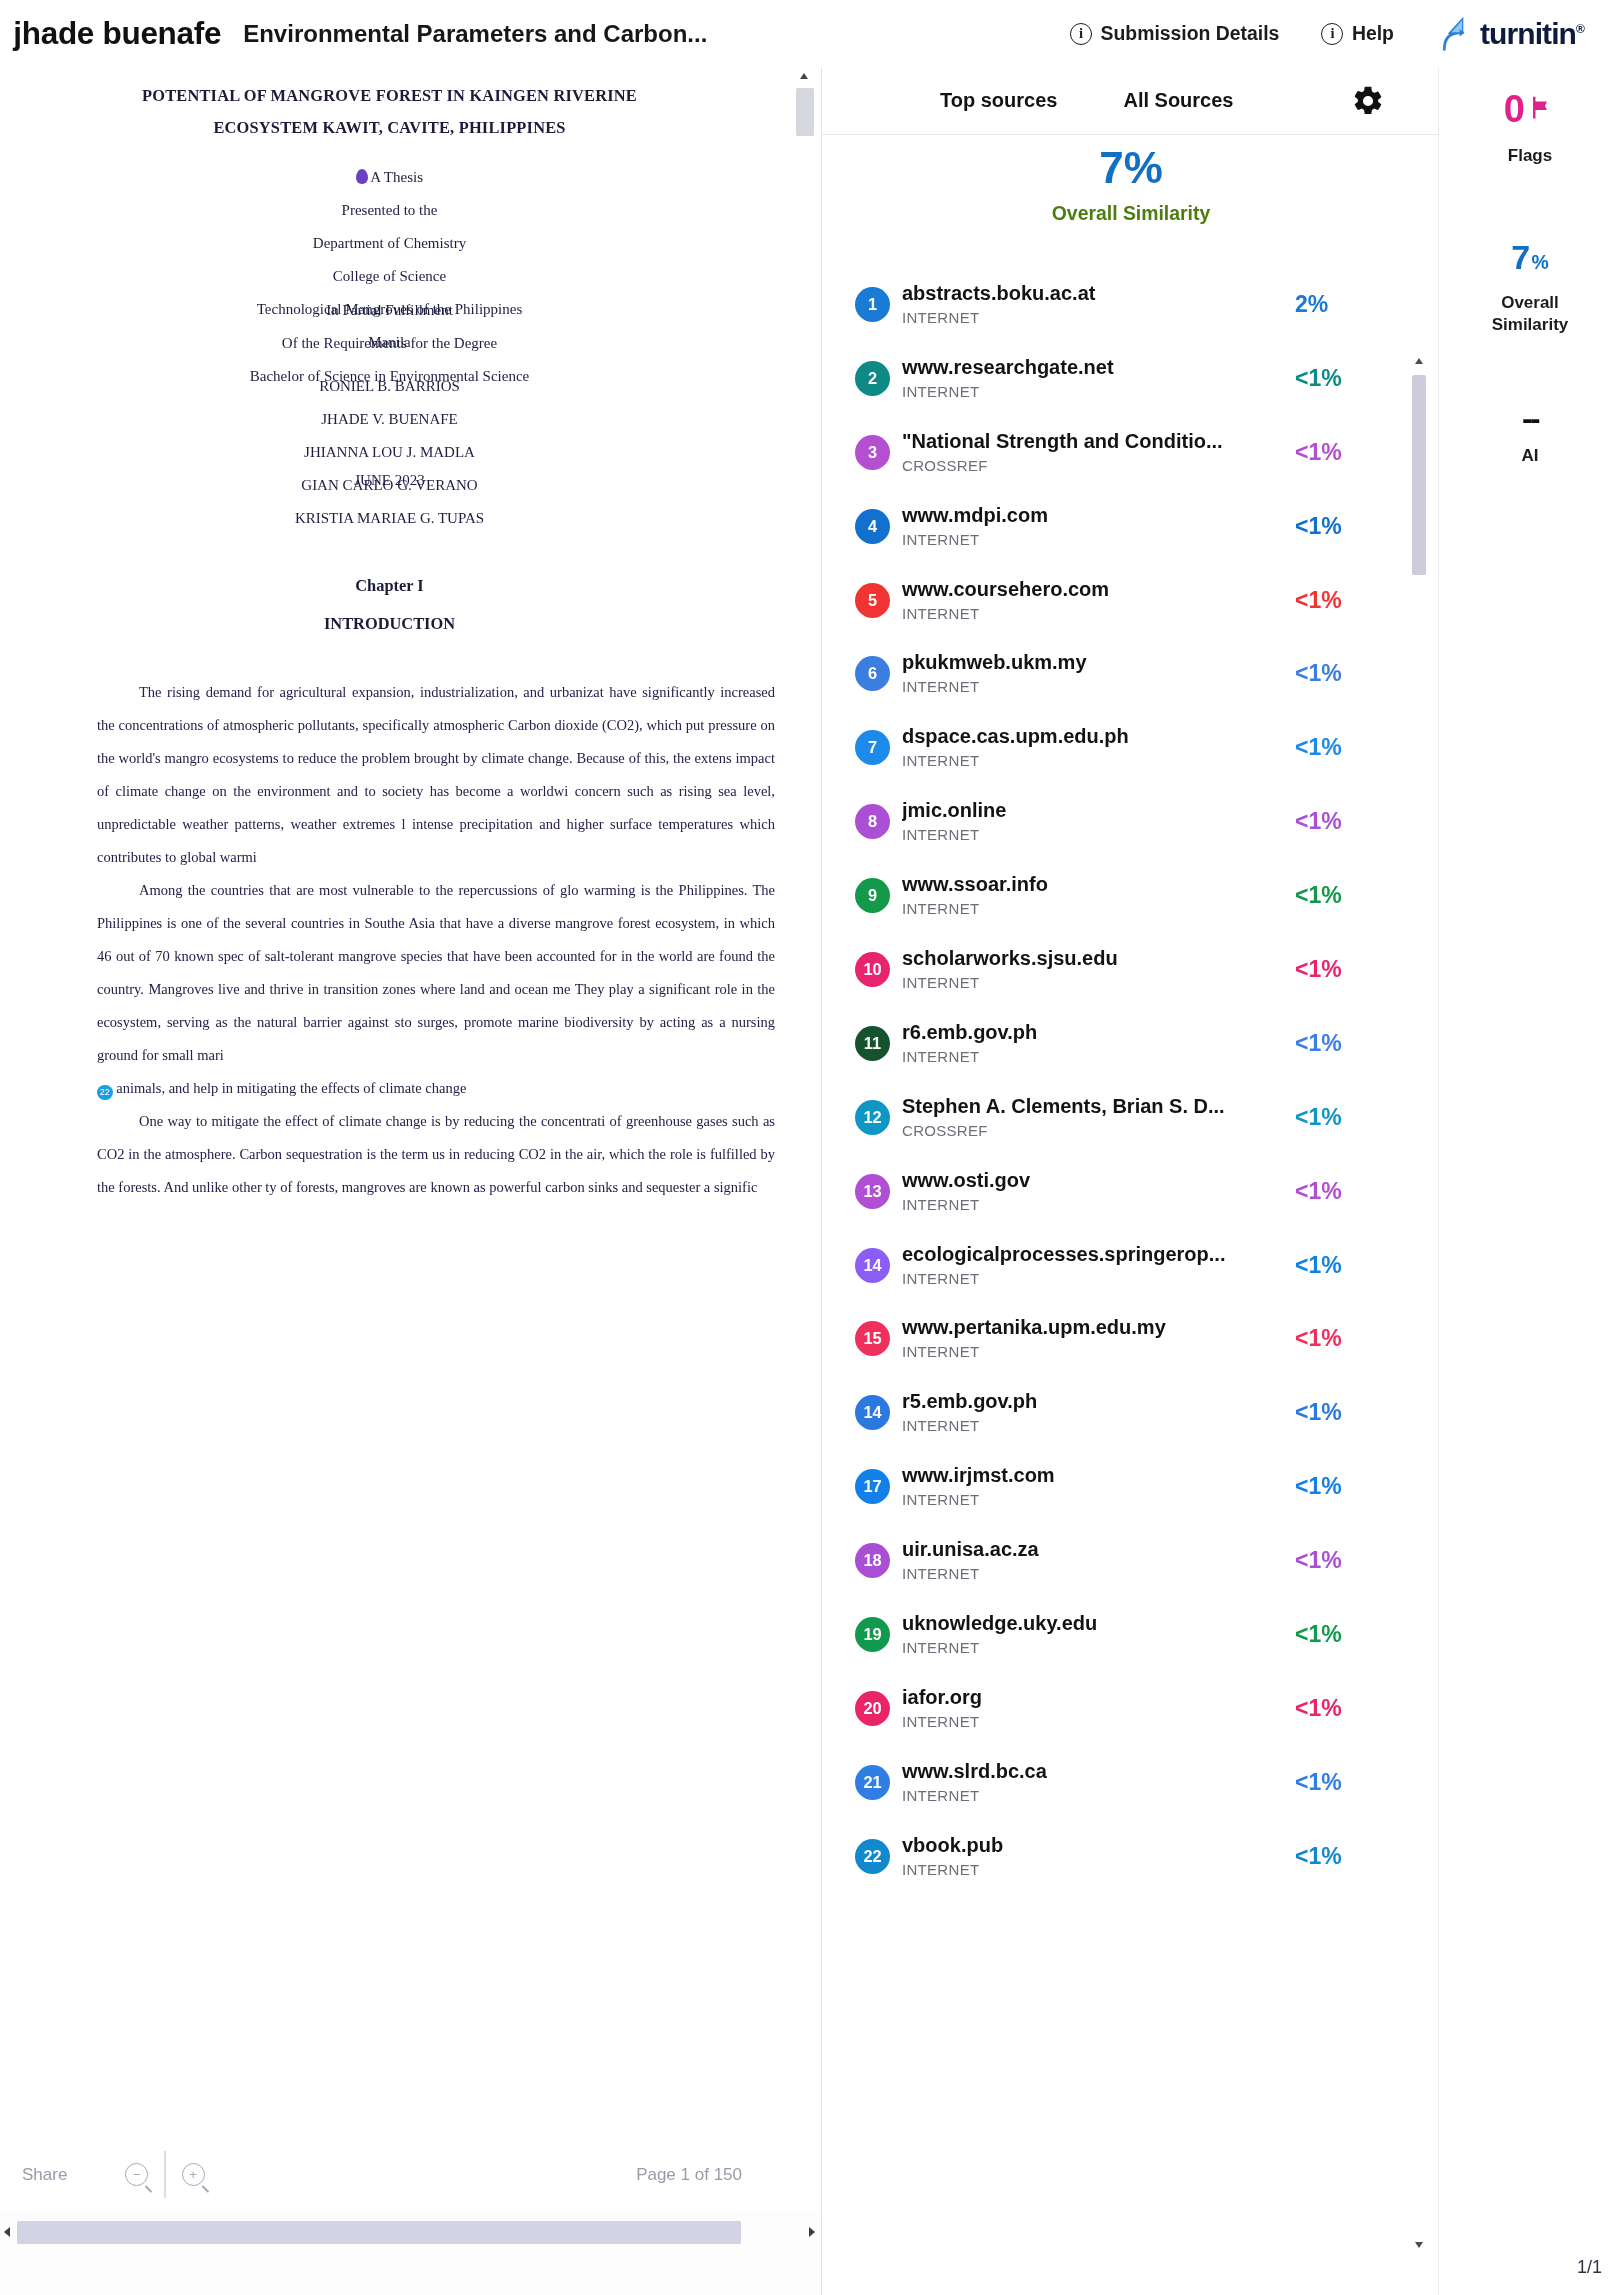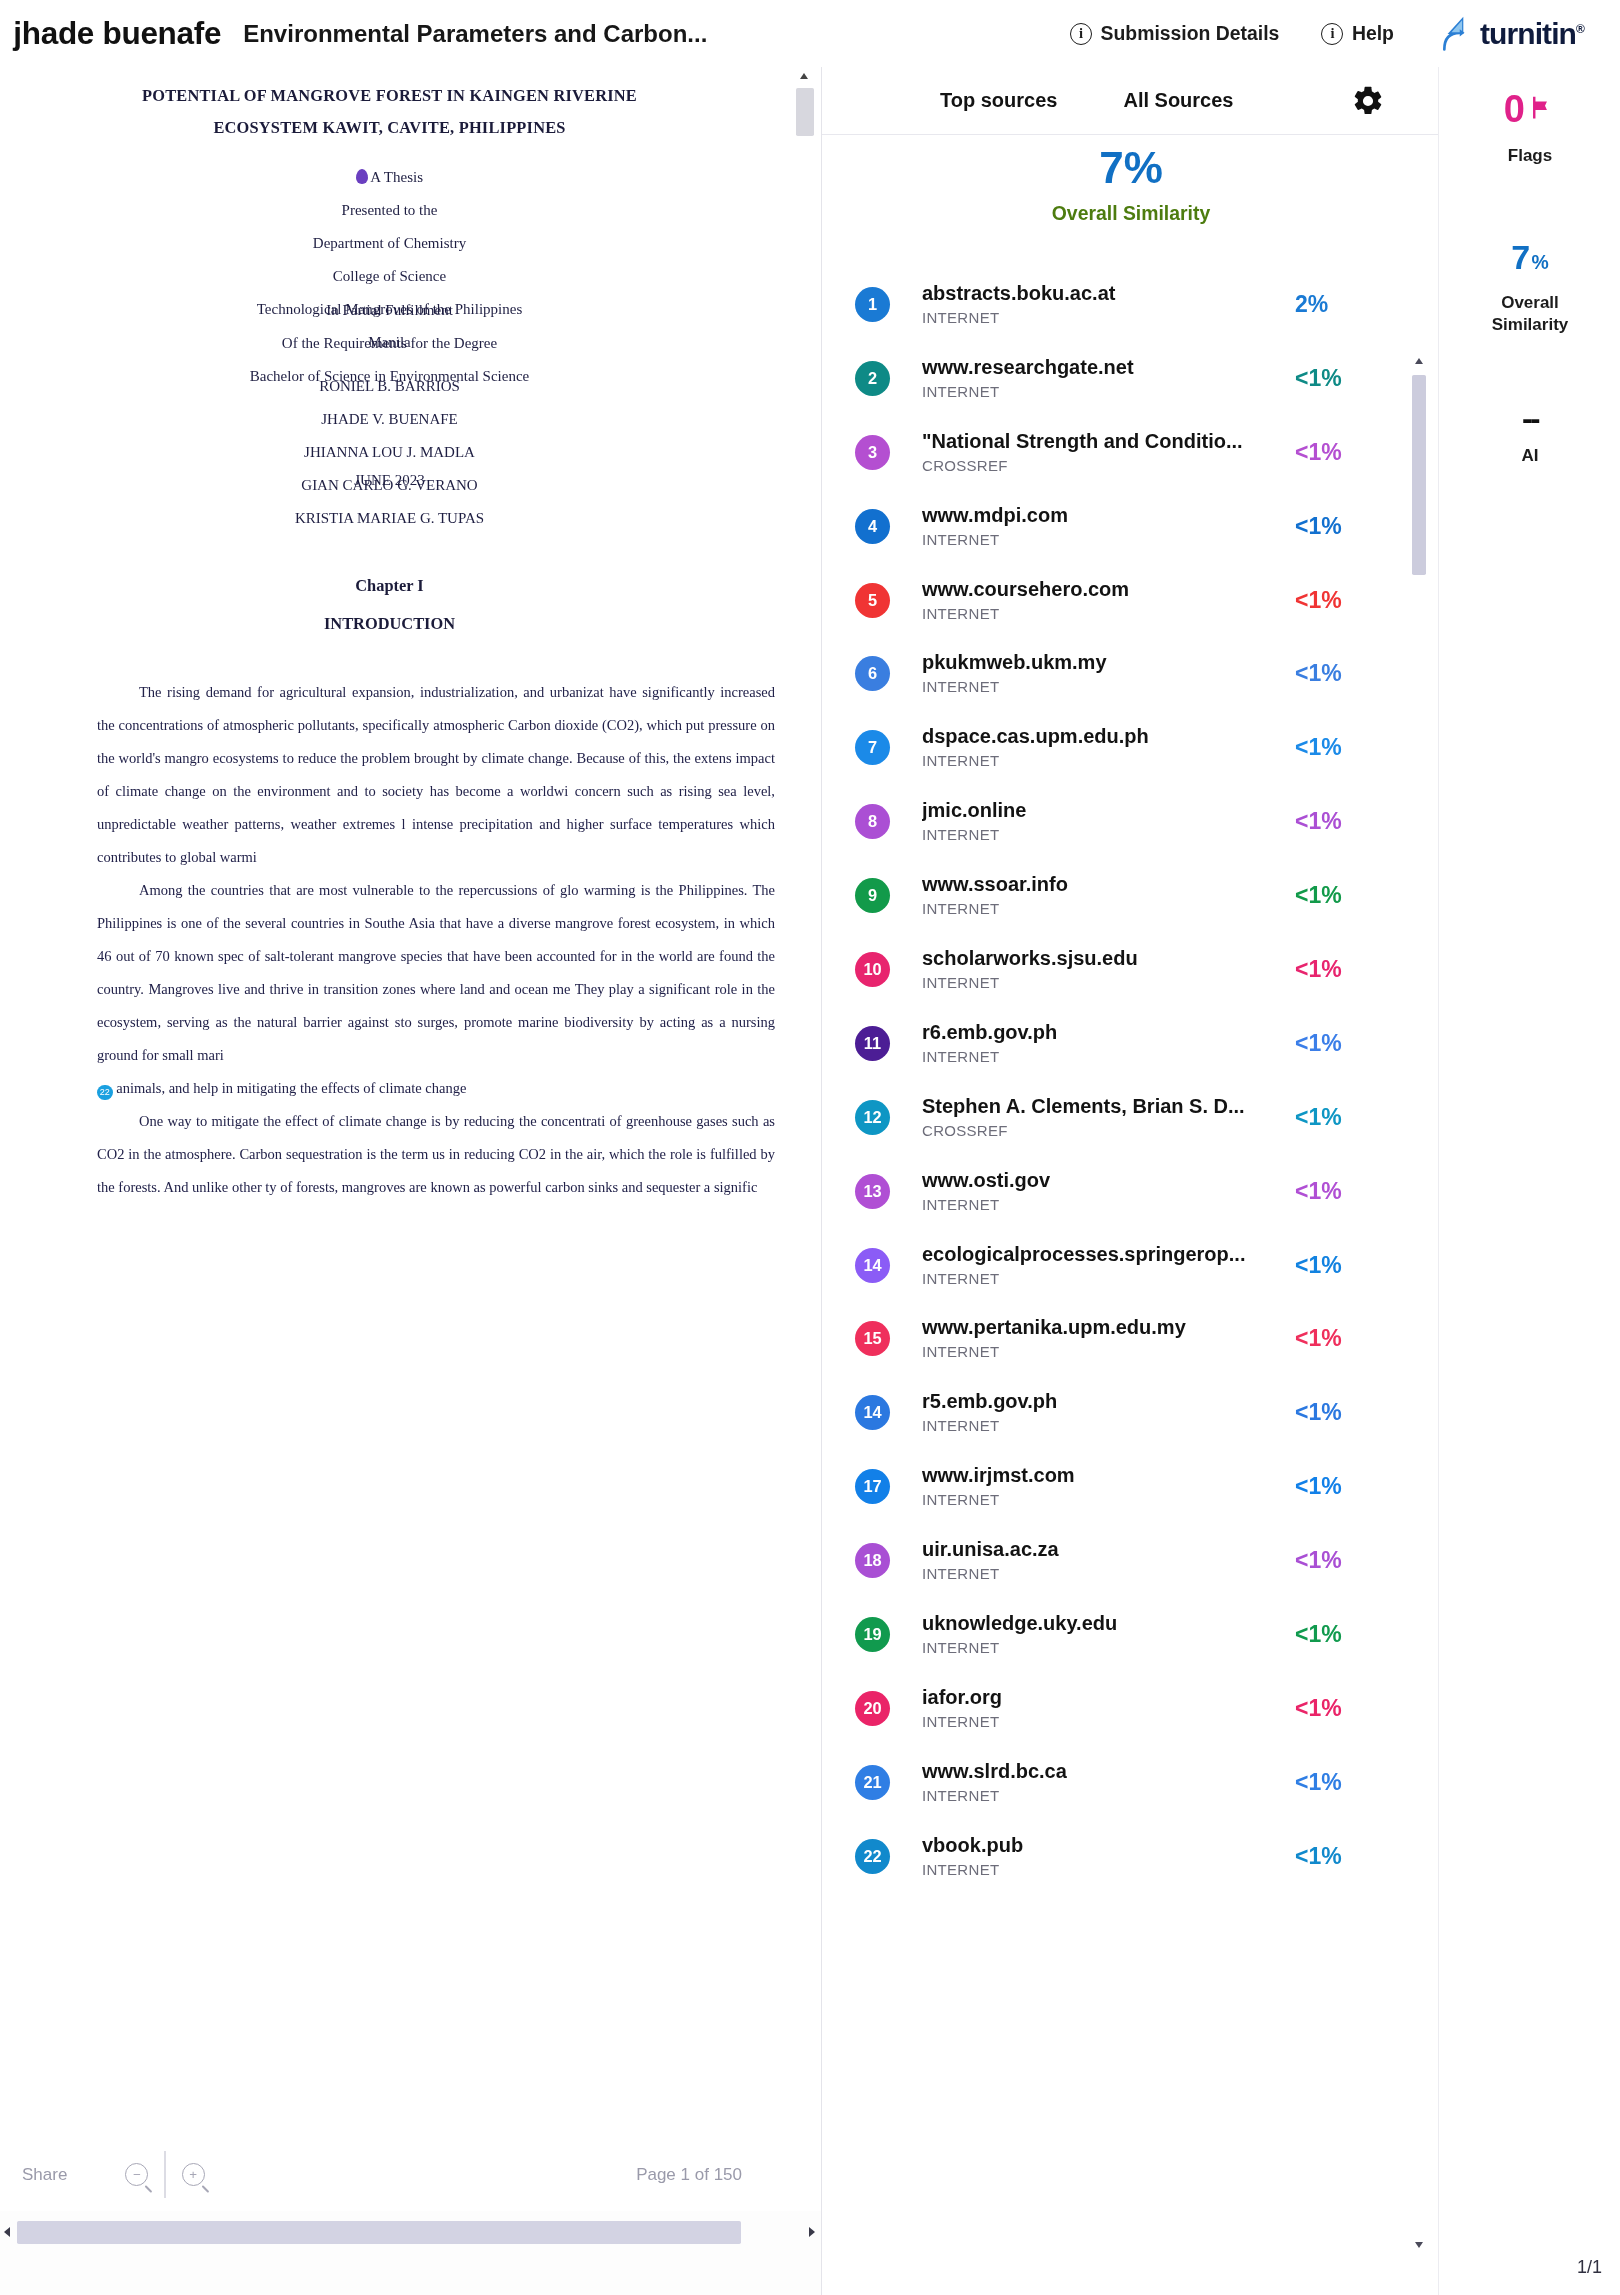--- a/index.html
+++ b/index.html
@@ -375,21 +375,21 @@
     color: #ffffff;
     font-size: 16.4px;
     font-weight: 700;
     display: flex;
     align-items: center;
     justify-content: center;
     line-height: 1;
   }
   .src-text {
     flex: 1 1 auto;
-    margin-left: 32px;
+    margin-left: 12px;
     min-width: 0;
   }
   .src-name {
     font-size: 20px;
     font-weight: 700;
     color: #131313;
     white-space: nowrap;
     overflow: hidden;
     text-overflow: ellipsis;
     line-height: 1.15;
@@ -713,21 +713,21 @@
         </div>
         <div class="src-item" style="top: 665px;">
           <div class="src-badge" style="background: rgb(232, 36, 110);">10</div>
           <div class="src-text">
             <div class="src-name">scholarworks.sjsu.edu</div>
             <div class="src-type">INTERNET</div>
           </div>
           <div class="src-pct" style="color: rgb(232, 36, 110);">&lt;1%</div>
         </div>
         <div class="src-item" style="top: 739px;">
-          <div class="src-badge" style="background: #4c1d95;">11</div>
+          <div class="src-badge" style="background: #14532d;">11</div>
           <div class="src-text">
             <div class="src-name">r6.emb.gov.ph</div>
             <div class="src-type">INTERNET</div>
           </div>
           <div class="src-pct" style="color: rgb(59, 126, 232);">&lt;1%</div>
         </div>
         <div class="src-item" style="top: 813px;">
           <div class="src-badge" style="background: rgb(14, 150, 196);">12</div>
           <div class="src-text">
             <div class="src-name">Stephen A. Clements, Brian S. D...</div>

